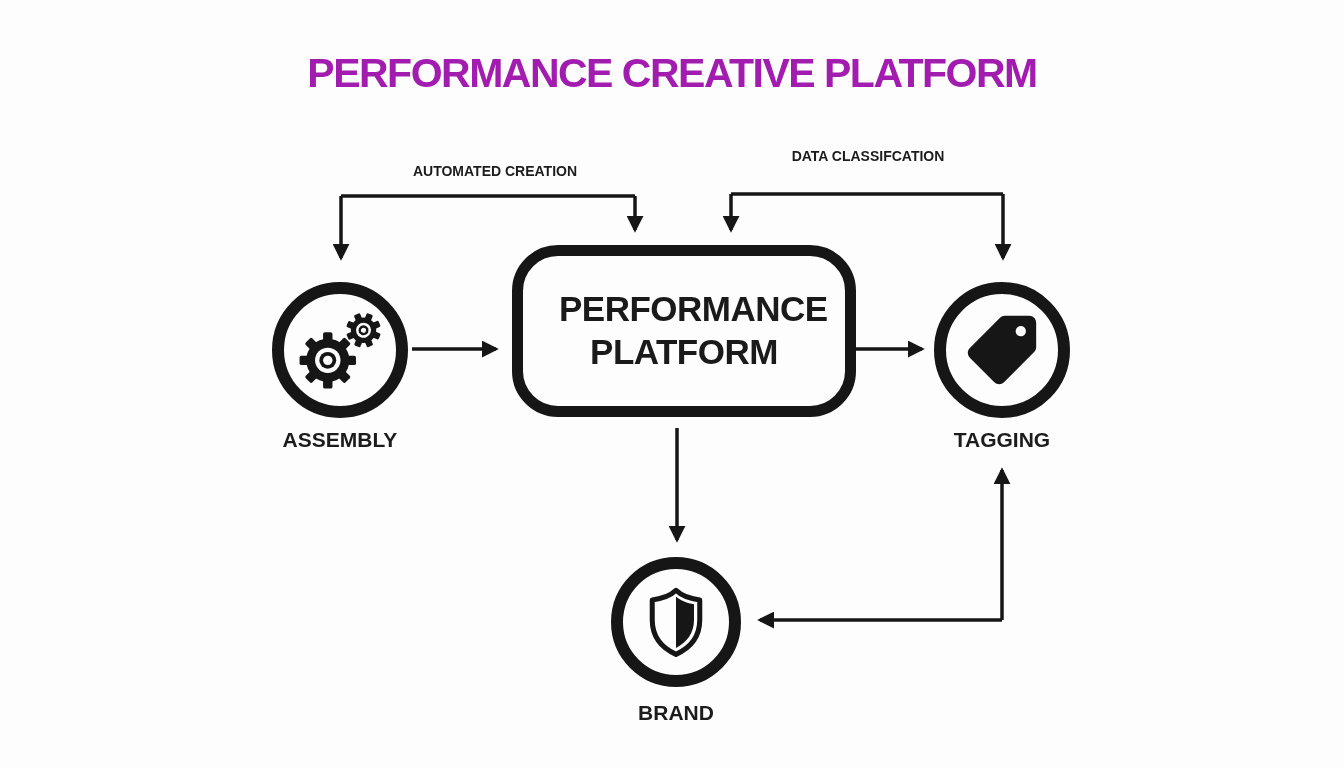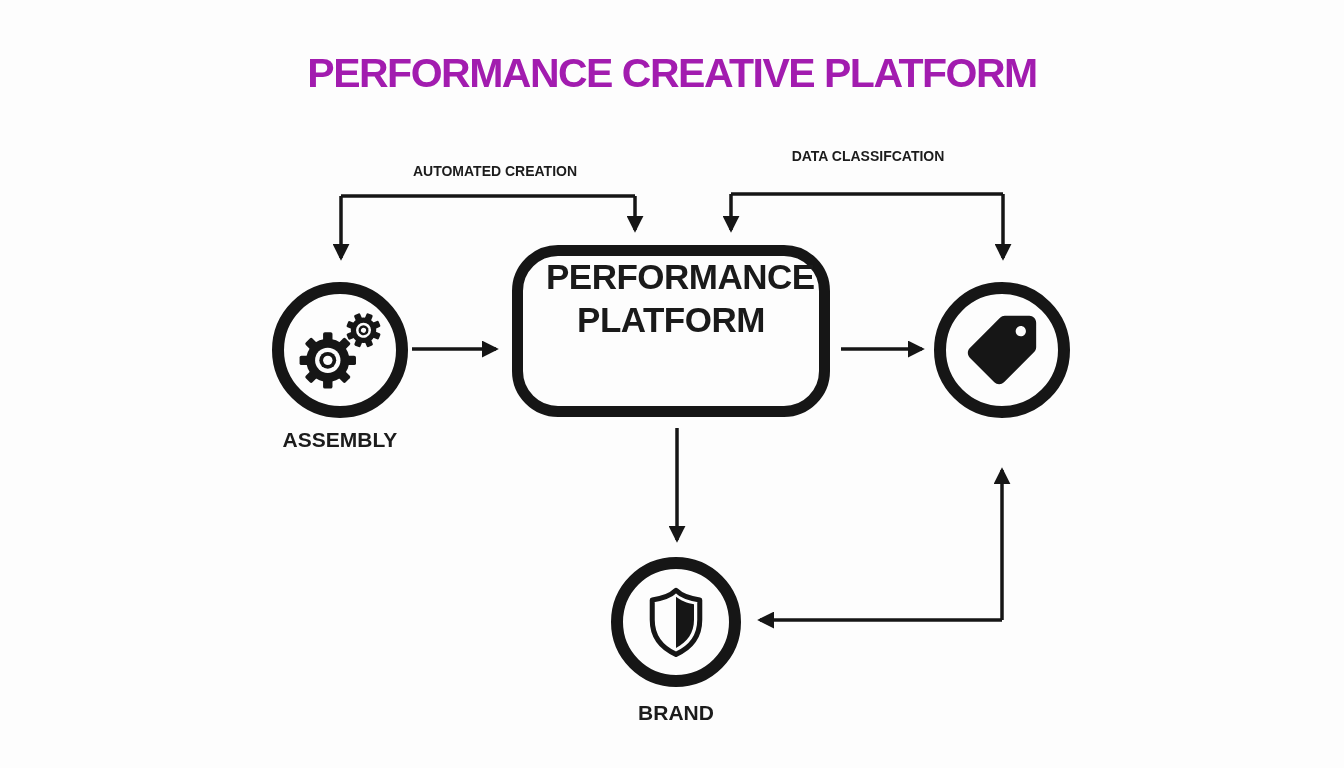--- a/index.html
+++ b/index.html
@@ -12,23 +12,23 @@
   }
   .arrow-layer{top:0;left:0;width:1344px;height:768px;pointer-events:none;}
   .node-circle{
     box-sizing:border-box;border:12px solid #161616;border-radius:50%;
     background:#fdfdfd;display:flex;align-items:center;justify-content:center;
   }
   .circle-assembly{left:272px;top:282px;width:136px;height:136px;}
   .circle-tagging{left:934px;top:282px;width:136px;height:136px;}
   .circle-brand{left:611px;top:557px;width:130px;height:130px;}
   .platform-box{
-    left:512px;top:245px;width:318px;height:172px;box-sizing:border-box;
+    left:512px;top:245px;width:344px;height:172px;box-sizing:border-box;
     border:11px solid #161616;border-radius:46px;background:#fdfdfd;
-    display:flex;justify-content:center;text-align:center;
+    display:flex;align-items:center;justify-content:center;text-align:center;
   }
   .platform-label{
     font-size:35px;font-weight:bold;line-height:1.22;letter-spacing:-0.5px;
     color:#1a1a1a;width:250px;
   }
   .node-label{
     font-size:21px;font-weight:bold;color:#1c1c1c;text-align:center;width:200px;
     letter-spacing:0px;
   }
   .label-assembly{left:240px;top:428px;}
@@ -116,20 +116,21 @@
       </g>
     </svg>
   </div>
   <div class="abs node-label label-assembly">ASSEMBLY</div>
 
   <div class="abs node-circle circle-tagging">
     <svg width="82" height="82" viewBox="0 0 24 24" xmlns="http://www.w3.org/2000/svg">
       <path transform="translate(24,0) scale(-1,1)" fill="#161616" fill-rule="evenodd" d="M21.41 11.41l-8.83-8.83C12.21 2.21 11.7 2 11.17 2H4C2.9 2 2 2.9 2 4v7.17c0 .53.21 1.04.59 1.41l8.83 8.83c.78.78 2.05.78 2.83 0l7.17-7.17c.78-.78.78-2.05-.01-2.83zM6.5 8C5.67 8 5 7.33 5 6.5S5.67 5 6.5 5 8 5.67 8 6.5 7.33 8 6.5 8z"></path>
     </svg>
   </div>
+  <div class="abs node-label label-tagging">TAGGING</div>
 
   <div class="abs node-circle circle-brand">
     <svg width="72" height="72" viewBox="0 0 100 100" xmlns="http://www.w3.org/2000/svg">
       <path d="M50 6 C43 13 31 17.5 17 19.5 L17 47 C17 70 30 86 50 95 C70 86 83 70 83 47 L83 19.5 C69 17.5 57 13 50 6 Z" fill="none" stroke="#161616" stroke-width="7" stroke-linejoin="round"></path>
       <path d="M50 15 C56 20 66 24 75 25.5 L75 47 C75 65 66 78 50 86 Z" fill="#161616"></path>
     </svg>
   </div>
   <div class="abs node-label label-brand">BRAND</div>
 
 </div>

